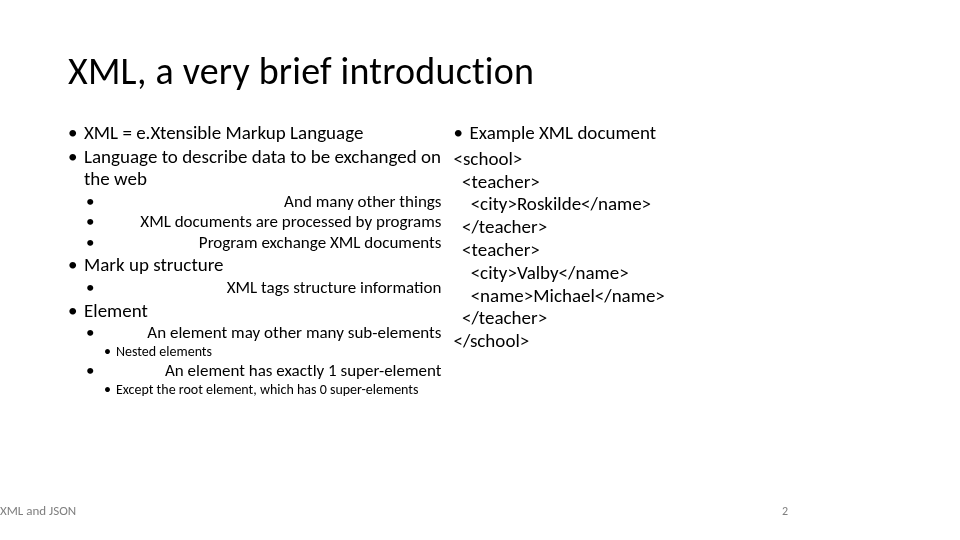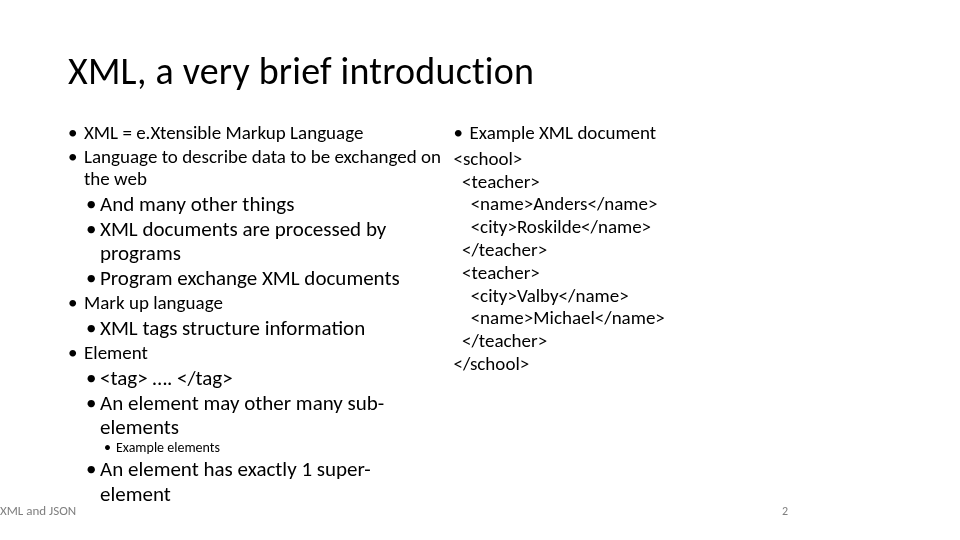--- a/index.html
+++ b/index.html
@@ -61,23 +61,24 @@
     top: 0;
   }
   ul.b2 {
     margin: 2px 0 2px 0;
     padding: 0;
     list-style: none;
   }
   ul.b2 > li {
     position: relative;
     padding-left: 32px;
-    font-size: 21px;
+    font-size: 17px;
     line-height: 1.15;
     margin-bottom: 1px;
+    text-align: right;
   }
   ul.b2 > li::before {
     content: "•";
     position: absolute;
     left: 18px;
     top: 0;
   }
   ul.b3 {
     margin: 1px 0 1px 0;
     padding: 0;
@@ -132,44 +133,45 @@
 
     <div class="col-left">
       <ul class="b1">
         <li>XML = e.Xtensible Markup Language</li>
         <li>Language to describe data to be exchanged on the web</li>
         <ul class="b2">
           <li>And many other things</li>
           <li>XML documents are processed by programs</li>
           <li>Program exchange XML documents</li>
         </ul>
-        <li>Mark up language</li>
+        <li>Mark up structure</li>
         <ul class="b2">
           <li>XML tags structure information</li>
         </ul>
         <li>Element</li>
         <ul class="b2">
-          <li>&lt;tag&gt; …. &lt;/tag&gt;</li>
           <li>An element may other many sub-elements</li>
           <ul class="b3">
-            <li>Example elements</li>
+            <li>Nested elements</li>
           </ul>
           <li>An element has exactly 1 super-element</li>
+          <ul class="b3">
+            <li>Except the root element, which has 0 super-elements</li>
+          </ul>
         </ul>
       </ul>
     </div>
 
     <div class="col-right">
       <ul class="b1">
         <li>Example XML document</li>
       </ul>
       <div class="xml-block">
         <div class="xml-line">&lt;school&gt;</div>
         <div class="xml-line">  &lt;teacher&gt;</div>
-        <div class="xml-line">    &lt;name&gt;Anders&lt;/name&gt;</div>
         <div class="xml-line">    &lt;city&gt;Roskilde&lt;/name&gt;</div>
         <div class="xml-line">  &lt;/teacher&gt;</div>
         <div class="xml-line">  &lt;teacher&gt;</div>
         <div class="xml-line">    &lt;city&gt;Valby&lt;/name&gt;</div>
         <div class="xml-line">    &lt;name&gt;Michael&lt;/name&gt;</div>
         <div class="xml-line">  &lt;/teacher&gt;</div>
         <div class="xml-line">&lt;/school&gt;</div>
       </div>
     </div>
 

